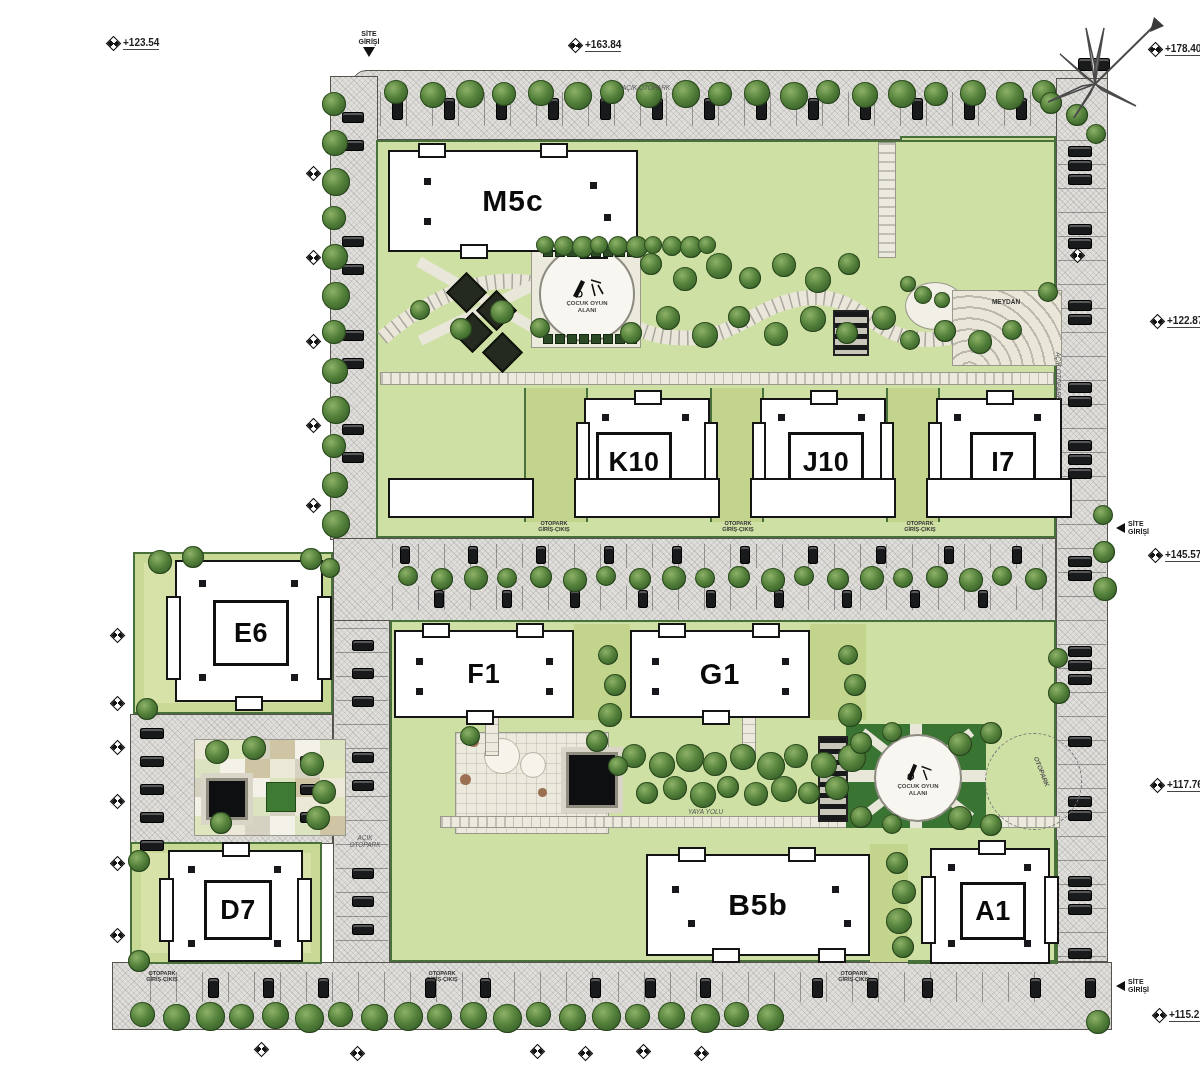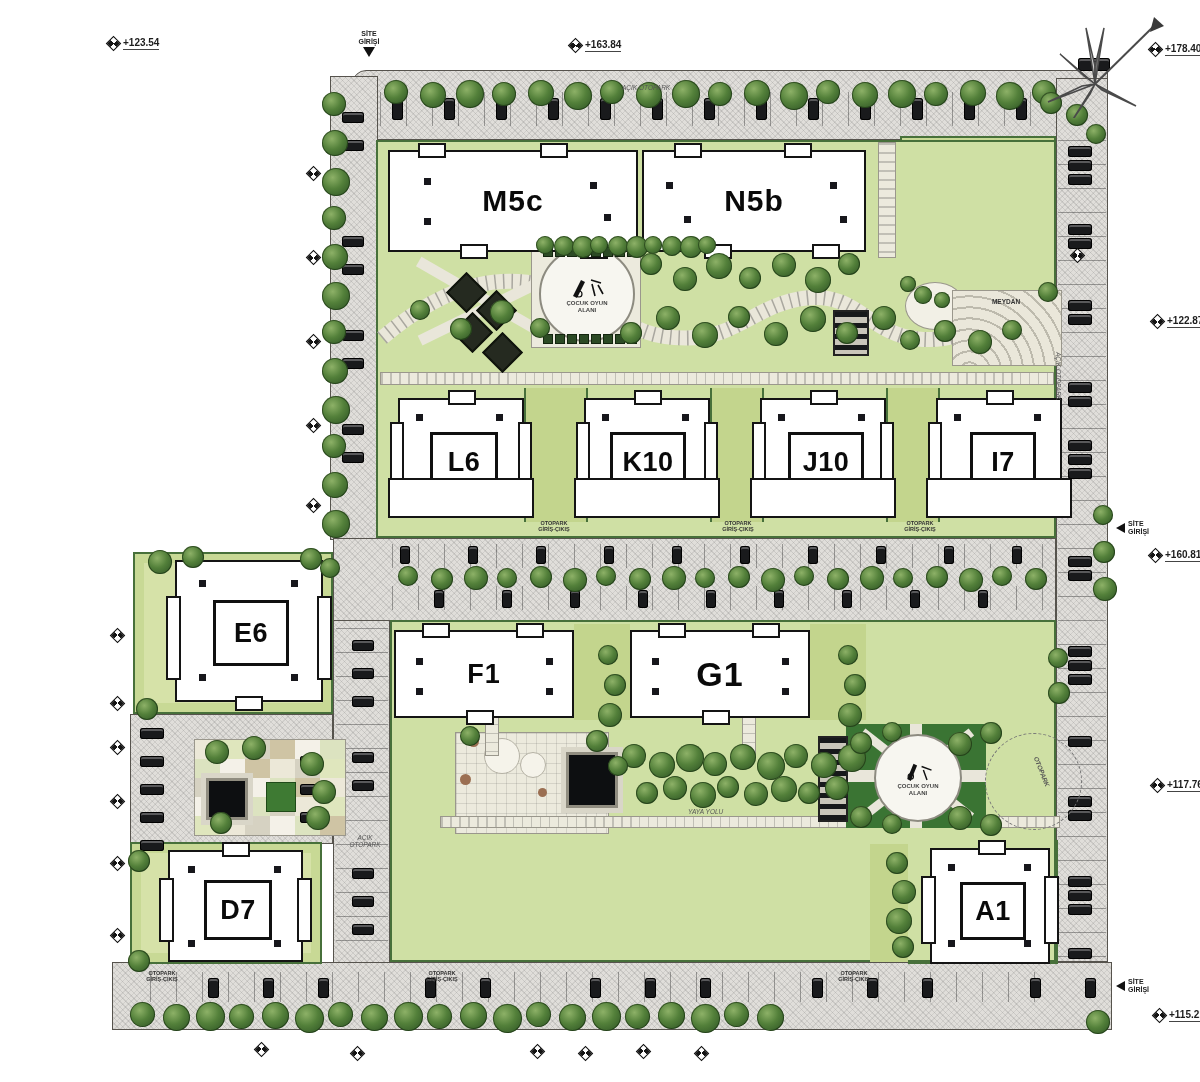--- a/index.html
+++ b/index.html
@@ -191,54 +191,33 @@
       <div class="tab" style="left:150px;top:-9px"></div>
     <div class="tab" style="left:70px;bottom:-9px"></div>
       <div class="tab" style="left:190px;bottom:-9px"></div>
     <div class="dot" style="left:34px;top:26px"></div>
       <div class="dot" style="left:34px;top:66px"></div>
     <div class="dot" style="left:200px;top:30px"></div>
       <div class="dot" style="left:214px;top:62px"></div>
     <div class="slab-label">M5c</div>
   </div>
 
-  <div class="bld" style="left:642px;top:150px;width:224px;height:102px">
-    <div class="tab" style="left:30px;top:-9px"></div>
-      <div class="tab" style="left:140px;top:-9px"></div>
-    <div class="tab" style="left:60px;bottom:-9px"></div>
-      <div class="tab" style="left:168px;bottom:-9px"></div>
-    <div class="dot" style="left:22px;top:30px"></div>
-      <div class="dot" style="left:40px;top:64px"></div>
-    <div class="dot" style="left:186px;top:30px"></div>
-      <div class="dot" style="left:196px;top:64px"></div>
-    <div class="slab-label">N5b</div>
-  </div>
-
-
-  <div class="bld" style="left:398px;top:398px;width:126px;height:118px">
-    <div class="tab" style="left:-10px;top:22px;width:10px;height:66px"></div>
-    <div class="tab" style="right:-10px;top:22px;width:10px;height:66px"></div>
-    <div class="tab" style="left:48px;top:-10px"></div>
-    <div class="dot" style="left:16px;top:14px"></div>
-      <div class="dot" style="left:96px;top:14px"></div>
-    <div class="dot" style="left:16px;top:92px"></div>
-      <div class="dot" style="left:96px;top:92px"></div>
-    <div class="core" style="left:30px;top:32px;width:62px;height:54px">L6</div>
-  </div>
+
+
   <div class="bld" style="left:388px;top:478px;width:146px;height:40px"></div>
 
   <div class="bld" style="left:584px;top:398px;width:126px;height:118px">
     <div class="tab" style="left:-10px;top:22px;width:10px;height:66px"></div>
     <div class="tab" style="right:-10px;top:22px;width:10px;height:66px"></div>
     <div class="tab" style="left:48px;top:-10px"></div>
     <div class="dot" style="left:16px;top:14px"></div>
       <div class="dot" style="left:96px;top:14px"></div>
     <div class="dot" style="left:16px;top:92px"></div>
       <div class="dot" style="left:96px;top:92px"></div>
-    <div class="core" style="left:24px;top:32px;width:70px;height:54px">K10</div>
+    <div class="core" style="left:10px;top:32px;width:70px;height:54px">K10</div>
   </div>
   <div class="bld" style="left:574px;top:478px;width:146px;height:40px"></div>
 
   <div class="bld" style="left:760px;top:398px;width:126px;height:118px">
     <div class="tab" style="left:-10px;top:22px;width:10px;height:66px"></div>
     <div class="tab" style="right:-10px;top:22px;width:10px;height:66px"></div>
     <div class="tab" style="left:48px;top:-10px"></div>
     <div class="dot" style="left:16px;top:14px"></div>
       <div class="dot" style="left:96px;top:14px"></div>
     <div class="dot" style="left:16px;top:92px"></div>
@@ -281,36 +260,47 @@
   </div>
 
   <div class="bld" style="left:630px;top:630px;width:180px;height:88px">
     <div class="tab" style="left:26px;top:-9px"></div>
       <div class="tab" style="left:120px;top:-9px"></div>
     <div class="tab" style="left:70px;bottom:-9px"></div>
     <div class="dot" style="left:20px;top:26px"></div>
       <div class="dot" style="left:20px;top:56px"></div>
     <div class="dot" style="left:150px;top:26px"></div>
       <div class="dot" style="left:150px;top:56px"></div>
-    <div class="slab-label" style="font-size:34px">G1</div>
+    <div class="slab-label" style="font-size:29px">G1</div>
   </div>
 
 
   <div class="bld" style="left:168px;top:850px;width:135px;height:112px">
     <div class="tab" style="left:-11px;top:26px;width:11px;height:60px"></div>
     <div class="tab" style="right:-11px;top:26px;width:11px;height:60px"></div>
     <div class="tab" style="left:52px;top:-10px"></div>
     <div class="dot" style="left:18px;top:14px"></div>
       <div class="dot" style="left:104px;top:14px"></div>
     <div class="dot" style="left:18px;top:88px"></div>
       <div class="dot" style="left:104px;top:88px"></div>
     <div class="core" style="left:34px;top:28px;width:62px;height:54px">D7</div>
   </div>
 
 
+  <div class="bld" style="left:646px;top:854px;width:224px;height:102px">
+    <div class="tab" style="left:30px;top:-9px"></div>
+      <div class="tab" style="left:140px;top:-9px"></div>
+    <div class="tab" style="left:64px;bottom:-9px"></div>
+      <div class="tab" style="left:170px;bottom:-9px"></div>
+    <div class="dot" style="left:24px;top:30px"></div>
+      <div class="dot" style="left:40px;top:64px"></div>
+    <div class="dot" style="left:184px;top:30px"></div>
+      <div class="dot" style="left:196px;top:64px"></div>
+    <div class="slab-label">B5b</div>
+  </div>
 
   <div class="bld" style="left:930px;top:848px;width:120px;height:116px">
     <div class="tab" style="left:-11px;top:26px;width:11px;height:64px"></div>
     <div class="tab" style="right:-11px;top:26px;width:11px;height:64px"></div>
     <div class="tab" style="left:46px;top:-10px"></div>
     <div class="dot" style="left:16px;top:14px"></div>
       <div class="dot" style="left:92px;top:14px"></div>
     <div class="dot" style="left:16px;top:90px"></div>
       <div class="dot" style="left:92px;top:90px"></div>
     <div class="core" style="left:28px;top:32px;width:60px;height:52px">A1</div>
@@ -327,21 +317,21 @@
   <div class="elev" style="left:1150px;top:44px">
       <span class="bm"></span>
       <span class="t">+178.40</span>
     </div>
   <div class="elev" style="left:1152px;top:316px">
       <span class="bm"></span>
       <span class="t">+122.87</span>
     </div>
   <div class="elev" style="left:1150px;top:550px">
       <span class="bm"></span>
-      <span class="t">+160.81</span>
+      <span class="t">+145.57</span>
     </div>
   <div class="elev" style="left:1152px;top:780px">
       <span class="bm"></span>
       <span class="t">+117.76</span>
     </div>
   <div class="elev" style="left:1154px;top:1010px">
       <span class="bm"></span>
       <span class="t">+115.21</span>
     </div>
 

